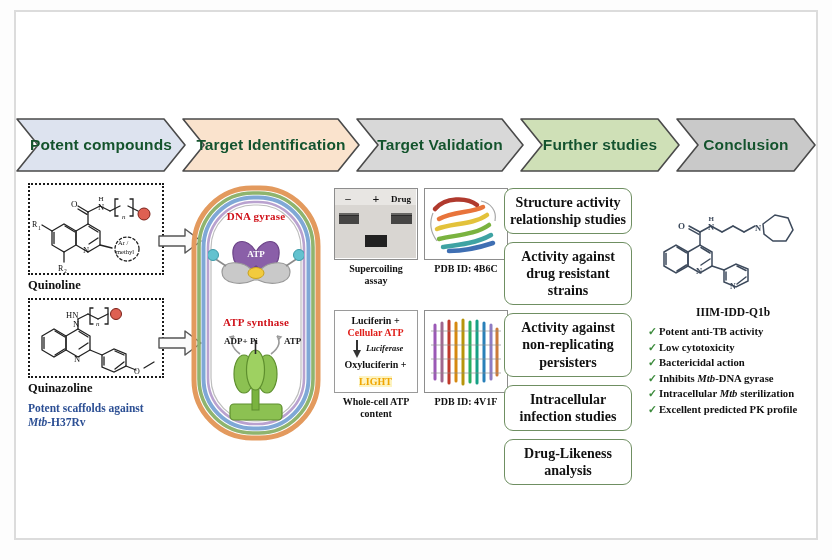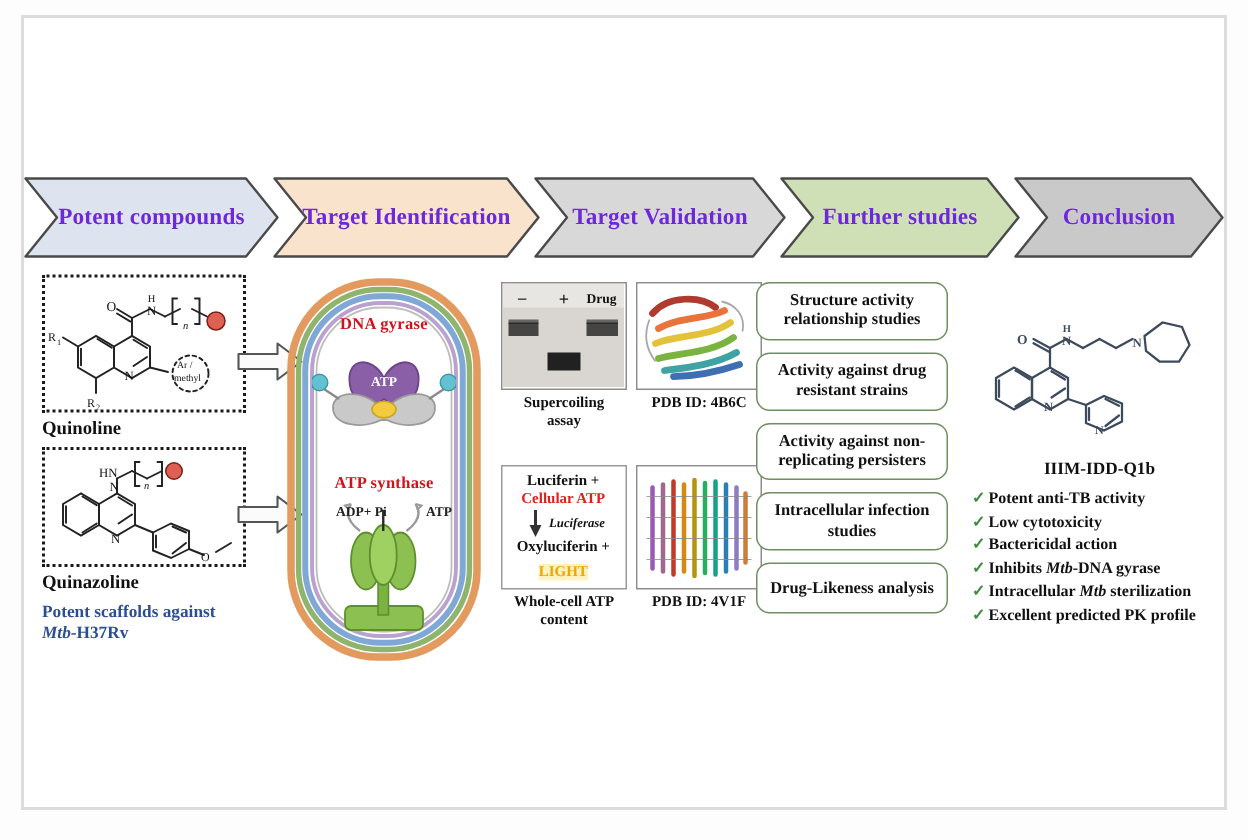--- a/index.html
+++ b/index.html
@@ -29,22 +29,22 @@
   
   .banner { position: absolute; left: 16px; top: 118px; width: 800px; height: 54px; }
   .chev {
     position: absolute; top: 0; height: 54px;
     display: flex; align-items: center; justify-content: center;
     box-sizing: border-box;
   }
   .chev svg { position: absolute; left: 0; top: 0; }
   .chev span {
     position: relative; z-index: 2;
-    font-family: Liberation Serif, serif;
-    font-size: 15.5px; font-weight: 600; color: #6d28d9;
+    font-family: Liberation Sans, sans-serif;
+    font-size: 15.5px; font-weight: 600; color: #14532d;
     letter-spacing: .1px; white-space: nowrap;
     text-shadow: 0 0 1px rgba(255,255,255,.5);
   }
 
   
   .scaffold-col { position: absolute; left: 28px; top: 183px; width: 136px; }
   .dashbox {
     border: 2.5px dotted #1a1a1a;
     background: #fff;
     box-sizing: border-box;
@@ -91,21 +91,21 @@
   }
   .rxn-l1 { font-size: 10px; font-weight: 700; color: #111; line-height: 1.2; }
   .rxn-red { font-size: 10px; font-weight: 700; color: #e0201b; line-height: 1.2; }
   .rxn-en { font-size: 8.5px; font-weight: 700; color: #111; font-style: italic; }
   .rxn-light { font-size: 10px; font-weight: 700; color: #f0a500; background: #fdf3c0; }
 
   
   .fs-col { position: absolute; left: 504px; top: 188px; width: 128px; }
   .fsbox {
     border: 1.6px solid #6f8f62; border-radius: 9px; background: #ffffff;
-    text-align: center; font-size: 11px; font-weight: 700; color: #111;
+    text-align: center; font-size: 14px; font-weight: 700; color: #111;
     line-height: 1.22; padding: 5px 4px; margin-bottom: 8px;
     font-family: "Liberation Serif", serif; box-sizing: border-box;
     min-height: 34px; display: flex; align-items: center; justify-content: center;
   }
 
   
   .concl { position: absolute; left: 648px; top: 188px; width: 170px; }
   .concl-title {
     text-align: center; font-size: 11.5px; font-weight: 700;
     color: #2c4f94; font-family: "Liberation Serif", serif; margin-bottom: 4px;

